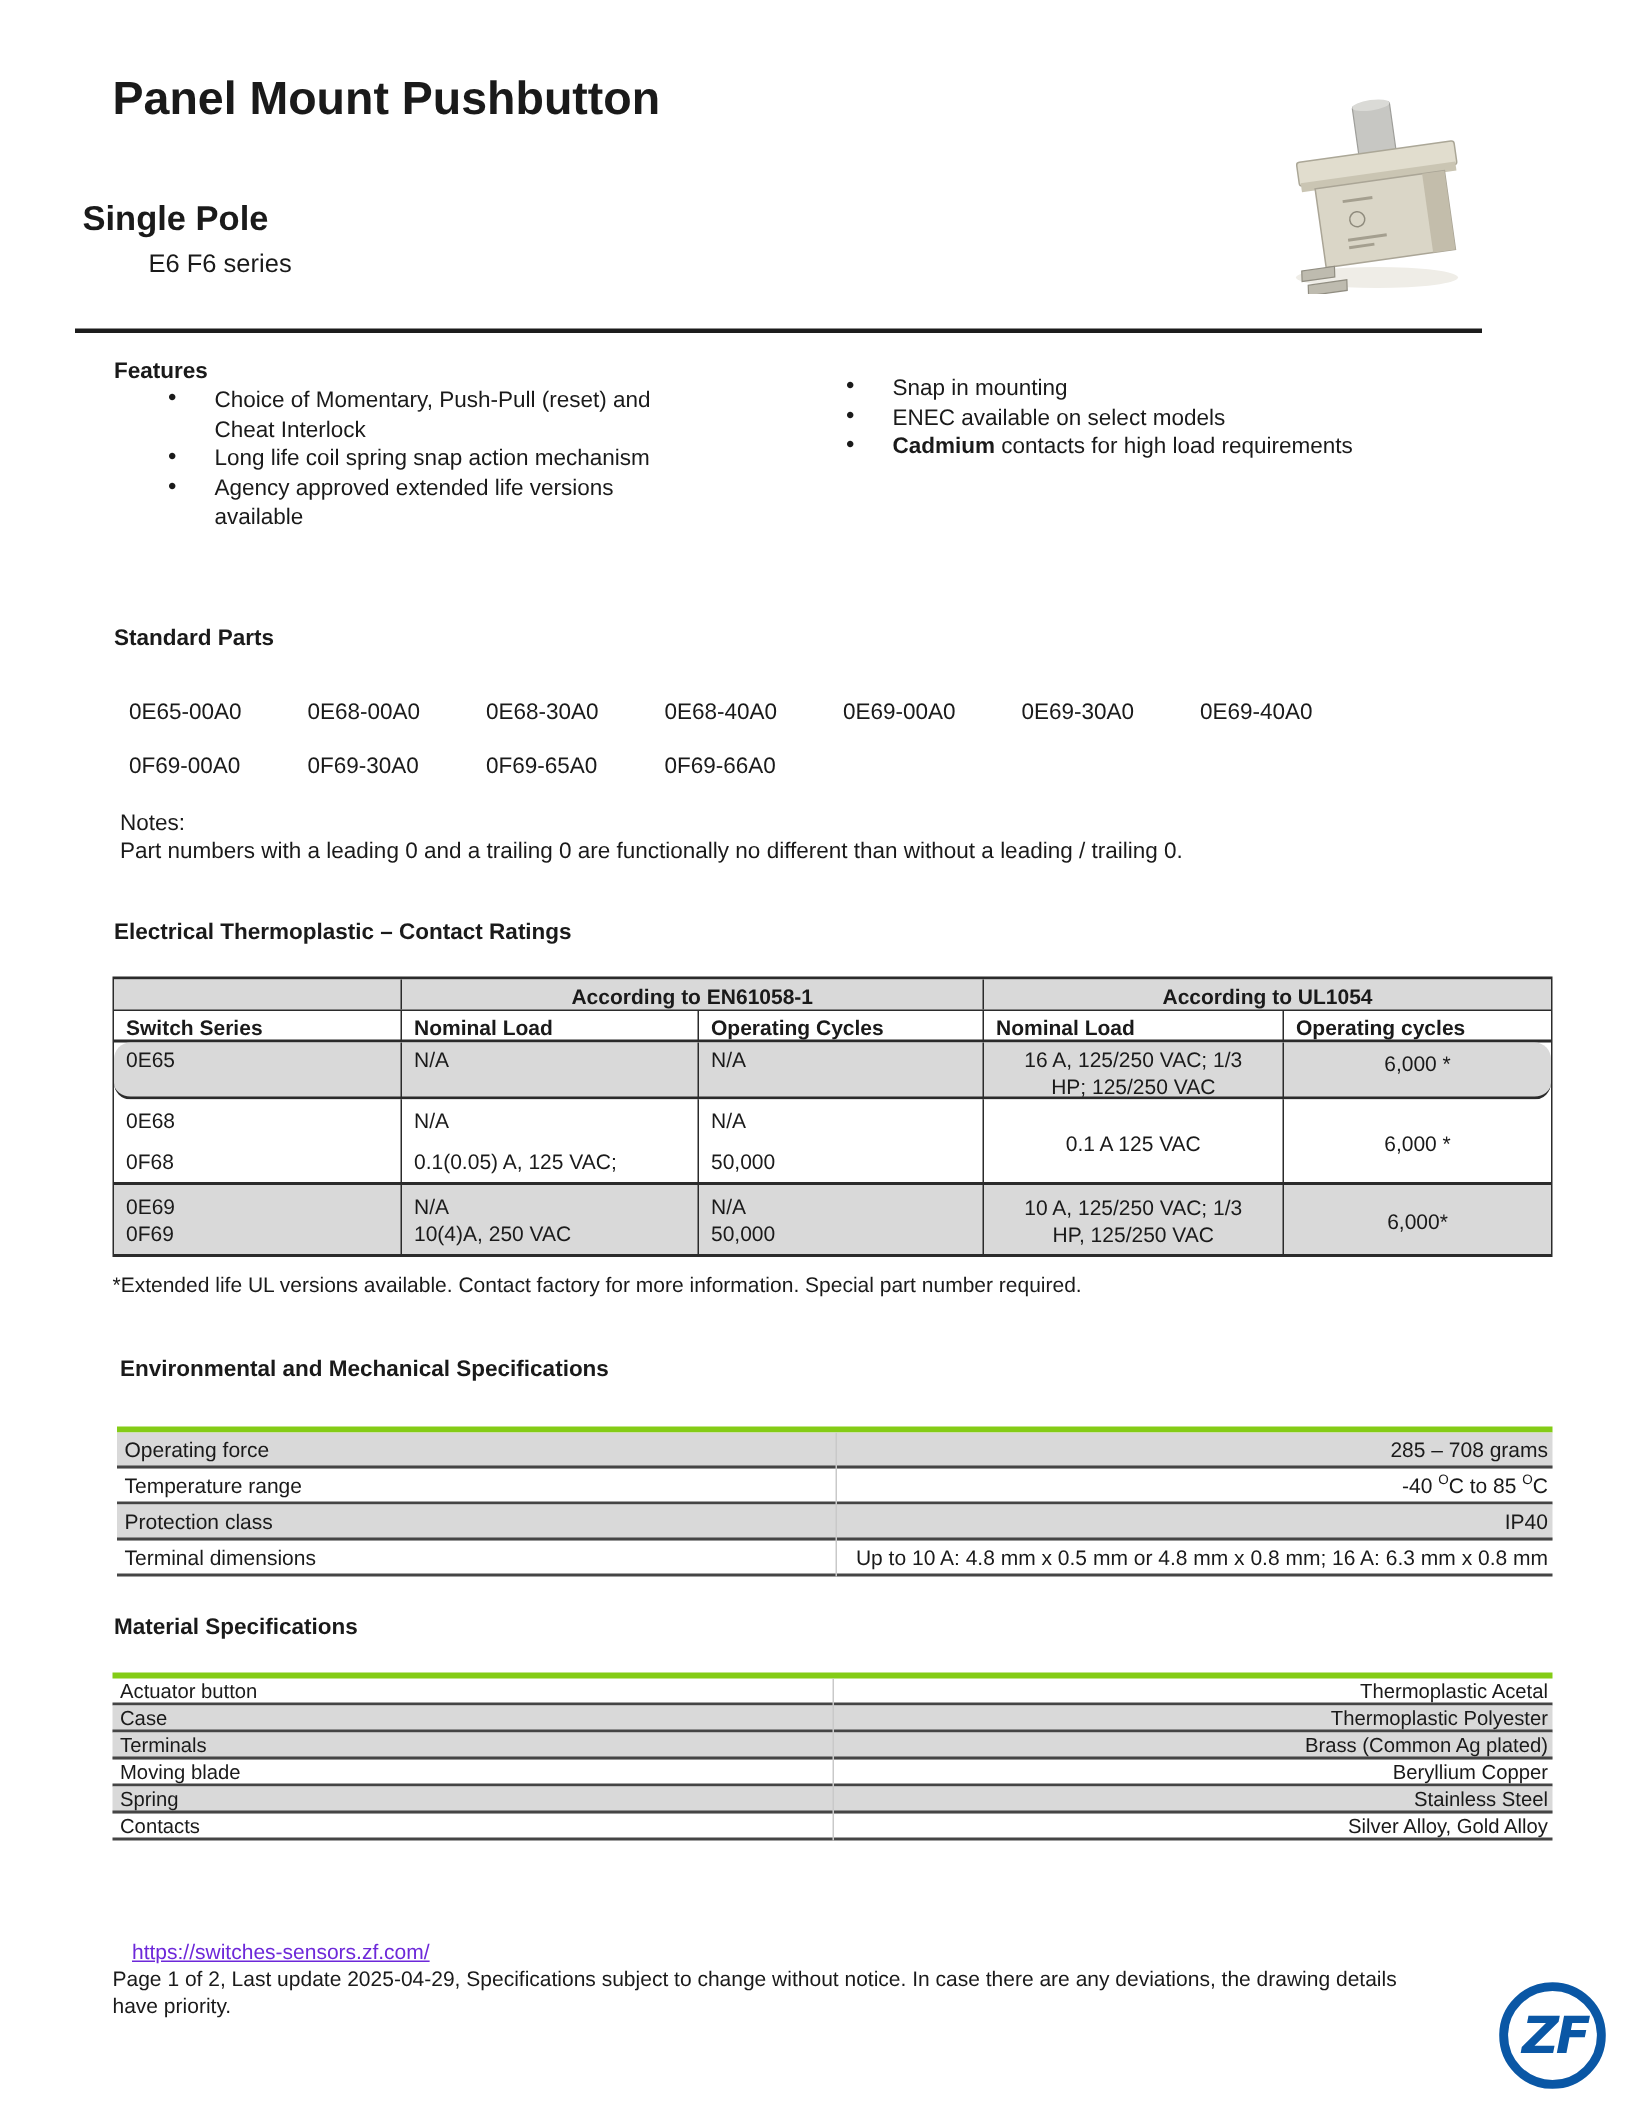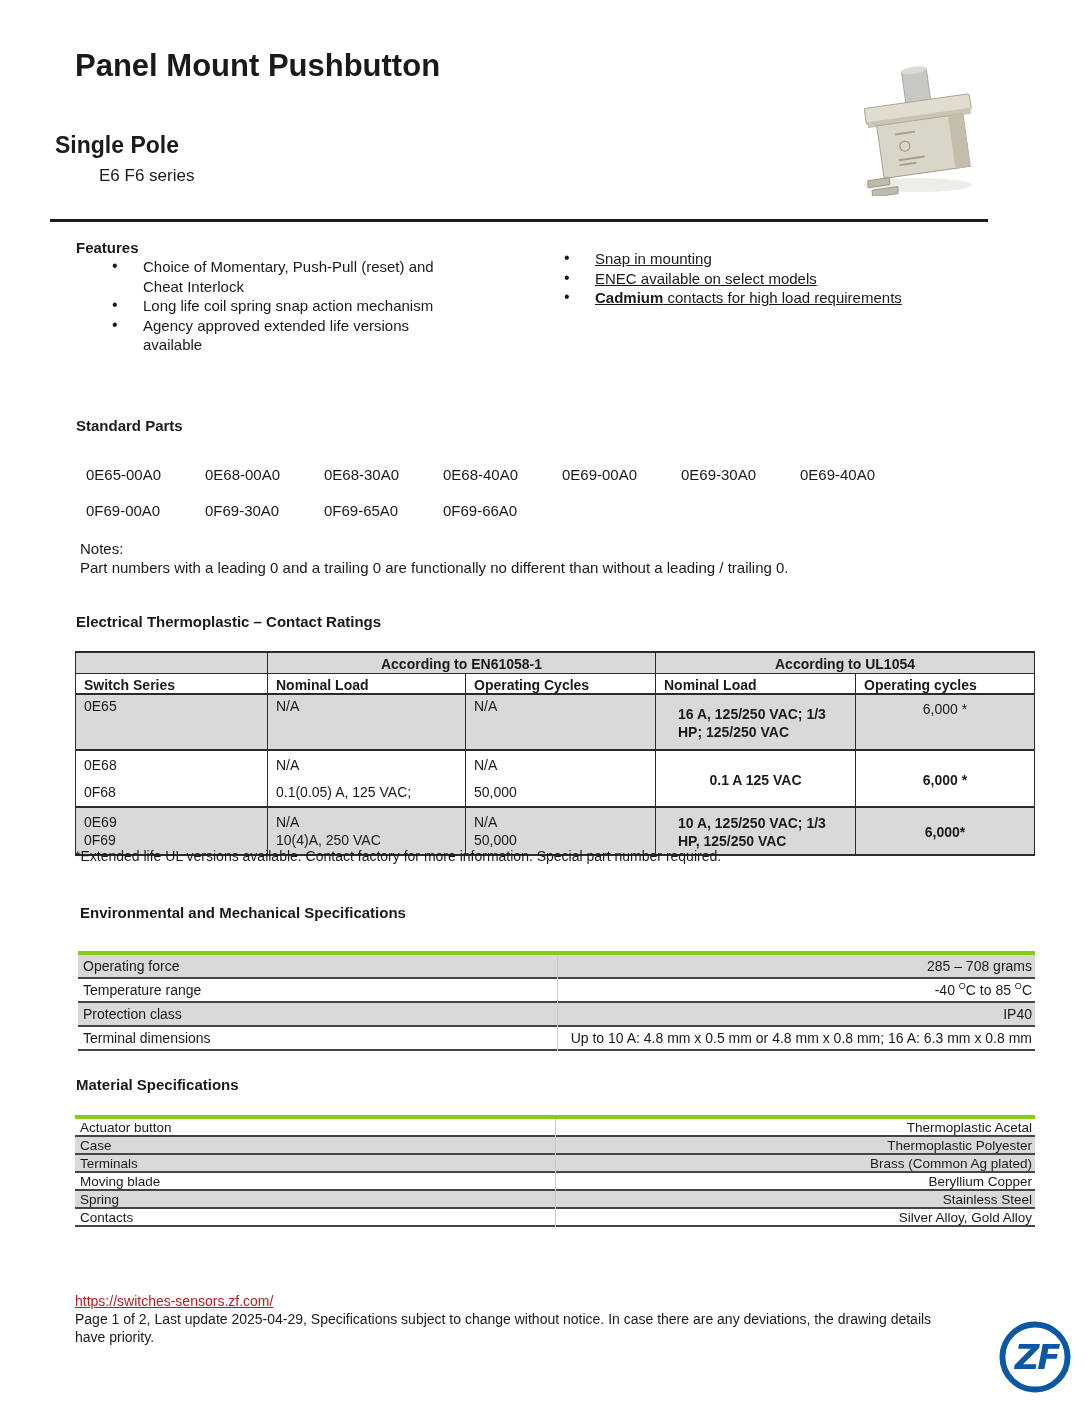--- a/index.html
+++ b/index.html
@@ -12,61 +12,61 @@
   .series  { left:55px; top:166px; font-size:17px;margin-left:44px; }
   .product { left:850px; top:64px; }
   .divider { left:50px; top:219px; width:938px; height:3px; background:#1c1c1c; }
 
   .h2 { font-size:15px; font-weight:bold; }
   .features-heading { left:76px; top:239px; }
   .f-list { list-style:none; font-size:15px; line-height:19.5px; }
   .f-list li { position:relative; padding-left:33px; }
   .f-list li::before { content:"\2022"; position:absolute; left:2px; top:-1px; font-size:16px; }
   .features-left  { left:110px; top:257px; width:332px; }
-  .features-right { left:562px; top:249px; width:390px;text-decoration:underline; }
+  .features-right { left:562px; top:249px; width:390px; }
 
   .sp-heading { left:76px; top:417px; }
   .sp-row { display:flex; font-size:15px; }
   .sp-row span { width:119px; }
   .sp-row1 { left:86px; top:466px; }
   .sp-row2 { left:86px; top:502px; }
   .notes-label { left:80px; top:540px; font-size:15px; }
   .notes-text  { left:80px; top:559px; font-size:15px; }
 
   .elec-heading { left:76px; top:613px; }
   .elec-table { left:75px; top:651px; width:960px; border:1px solid #2b2b2b; border-top:2px solid #2b2b2b; border-bottom:2px solid #2b2b2b; font-size:14px; }
   .erow { display:grid; border-bottom:2px solid #2b2b2b; }
   .erow:last-child { border-bottom:none; }
   .cols5 { grid-template-columns:192px 198px 190px 200px 178px; }
   .cols3 { grid-template-columns:192px 388px 378px; }
   .ecell { border-right:1px solid #2b2b2b; padding:2px 8px 0 8px; line-height:18px; }
   .erow .ecell:last-child { border-right:none; }
   .ehead1 { height:21px; } .ehead2 { height:21px; }
-  .r0 { height:56px; } .r1 { height:57px; } .r2 { height:46px; }
+  .r0 { height:38px;border-radius:11px; } .r1 { height:57px; } .r2 { height:46px; }
   .shade { background:#d9d9d9; }
   .bold { font-weight:bold; }
   .center { text-align:center; }
   .stack { display:flex; flex-direction:column; justify-content:space-between; height:100%; padding:3px 0 5px 0; }
-  .mid { display:flex; align-items:center; justify-content:center; height:100%; padding:0 14px;font-weight:bold; }
+  .mid { display:flex; align-items:center; justify-content:center; text-align:center; height:100%; padding:0 14px; }
   .topc { display:flex; justify-content:center; padding-top:3px; }
   .elec-footnote { left:75px; top:848px; font-size:14px; }
 
   .env-heading { left:80px; top:904px; }
   .spec-table { width:957px; border-top:4px solid #84cc16; position:absolute;text-align:center; }
   .env-table { left:78px; top:951px; }
   .spec-row { display:flex; justify-content:space-between; align-items:center; border-bottom:2px solid #454545; padding:0 3px 0 5px; }
   .env-table .spec-row { height:24px; font-size:14px; }
   .vline { position:absolute; left:50%; top:0; bottom:0; width:1px; background:#c9c9c9; }
   sup { font-size:9px; vertical-align:super; line-height:0; }
 
   .mat-heading { left:76px; top:1076px; }
   .mat-table { left:75px; top:1115px; width:960px; }
   .mat-table .spec-row { height:18px; font-size:13.5px; }
 
-  .footer-link { left:75px; top:1293px; font-size:14px; color:#b91c1c; text-decoration:underline; }
+  .footer-link { left:88px; top:1293px; font-size:14px; color:#6d28d9; text-decoration:underline; }
   .footer-text { left:75px; top:1310px; width:884px; font-size:14px; line-height:18px; }
   .zf-logo { left:998px; top:1320px; }
 </style>
 </head>
 <body>
 
 <div class="page">
 
   <div class="abs title">Panel Mount Pushbutton</div>
   <div class="abs subtitle">Single Pole</div>

